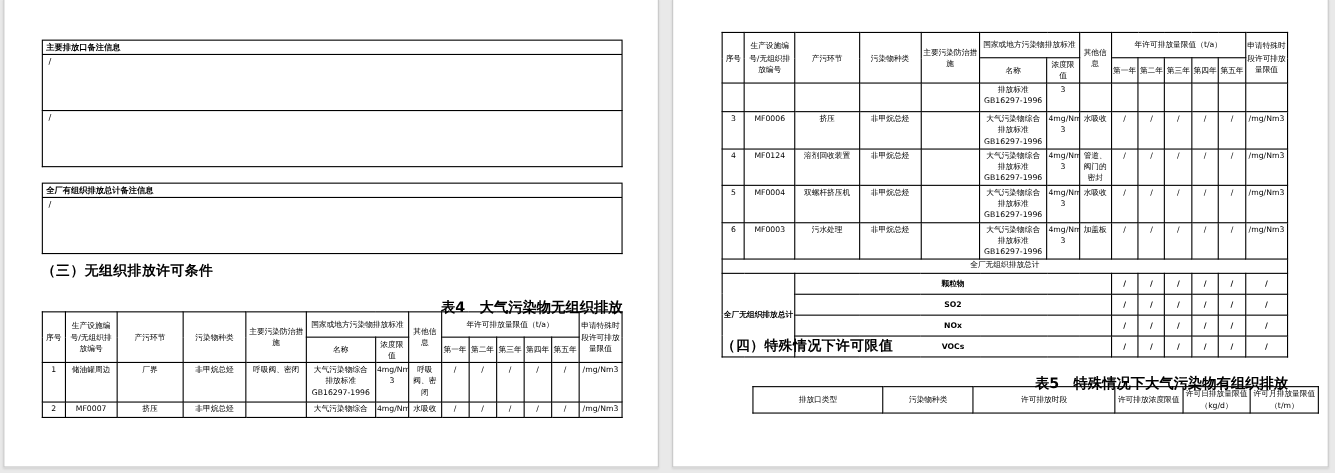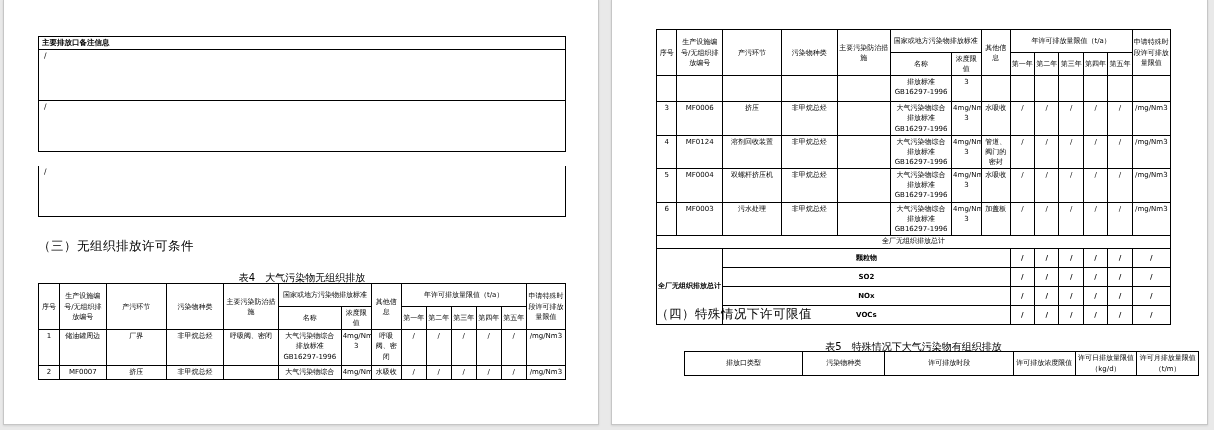--- a/index.html
+++ b/index.html
@@ -23,25 +23,25 @@
   .rbox-label {
     border:1px solid #000; height:14px; line-height:11px;
     font-size:7.5px; font-weight:bold; padding-left:3px;
   }
   .rbox-content {
     border:1px solid #000; border-top:none; height:51px;
     font-size:7.5px; padding:1px 0 0 5px;
   }
 
   .sec-heading {
-    position:absolute; font-size:12.5px; font-weight:normal; letter-spacing:.5px;
+    position:absolute; font-size:12.5px; font-weight:bold; letter-spacing:.5px;
   }
   .tbl-caption {
-    position:absolute; width:528px; text-align:center;
-    font-size:10px; font-weight:normal;
+    position:absolute; width:528px; text-align:right;
+    font-size:13px; font-weight:bold;
   }
 
   table { border-collapse:collapse; table-layout:fixed; }
   .t4, .t5 { position:absolute; font-size:7px; }
   .t4 th, .t4 td, .t5 th, .t5 td {
     border:1px solid #000; text-align:center; line-height:1.45;
     padding:1px 1px; overflow:hidden;
   }
   .t4 th, .t5 th { vertical-align:middle; font-weight:normal; white-space:pre-line; }
   .t4 td { vertical-align:top; white-space:pre-line; }
@@ -63,20 +63,21 @@
     <div class="rbox" style="top:36px">
       <div class="rbox-label">主要排放口备注信息</div>
       <div class="rbox-content">/</div>
     </div>
 
     <div class="rbox" style="top:101px">
       <div class="rbox-content">/</div>
     </div>
 
     <div class="rbox" style="top:166px">
+      <div class="rbox-label">全厂有组织排放总计备注信息</div>
       <div class="rbox-content">/</div>
     </div>
 
     <div class="sec-heading" style="left:34px; top:238px">（三）无组织排放许可条件</div>
 
     <div class="tbl-caption" style="left:34px; top:271px">表4　大气污染物无组织排放</div>
 
     <table class="t4 t4-left">
       <colgroup>
         <col style="width:4%">

